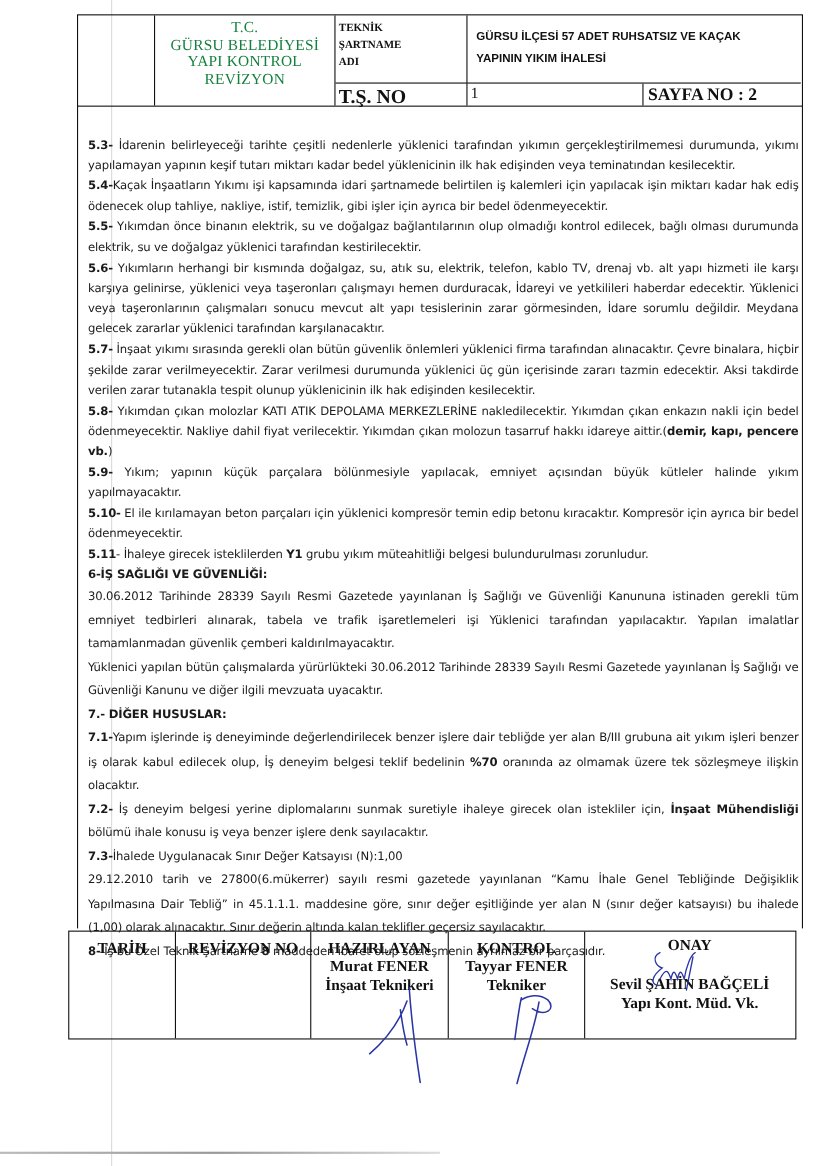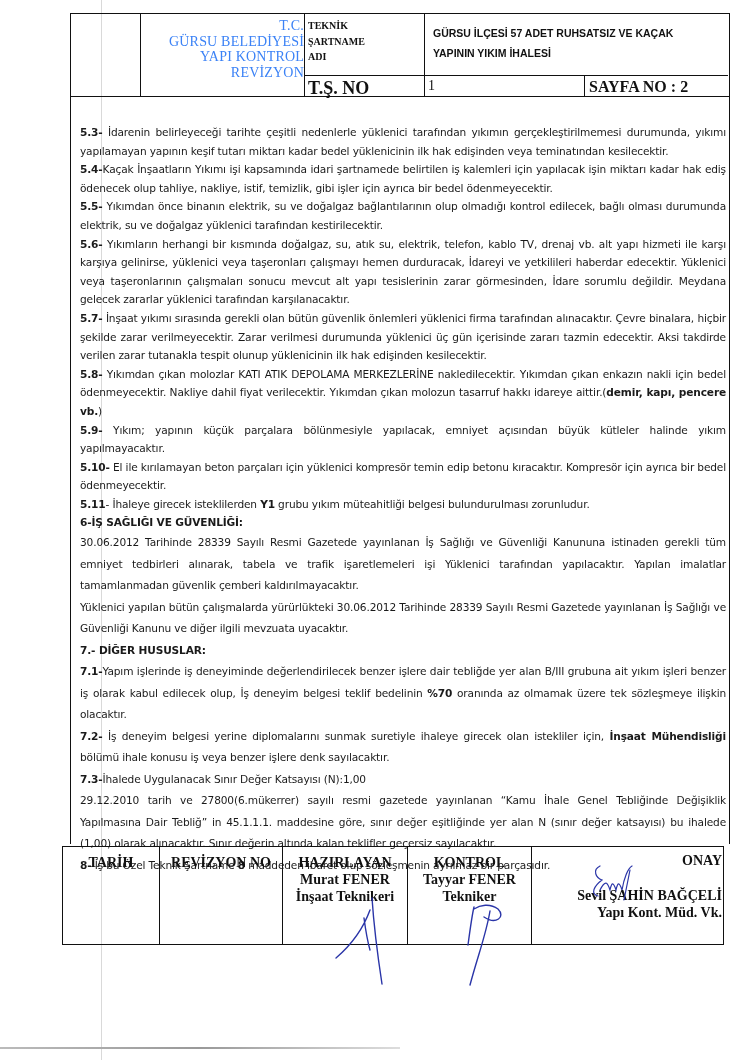--- a/index.html
+++ b/index.html
@@ -5,21 +5,21 @@
   html, body { margin: 0; padding: 0; background: #ffffff; }
   body { width: 750px; height: 1060px; position: relative; overflow: hidden; font-family: "Liberation Sans", sans-serif; color: #111; }
 
   .faint-vline { position: absolute; left: 101px; top: 0; width: 1px; height: 1060px; background: #d9d9d9; }
   .faint-hline { position: absolute; left: 0; top: 1047px; width: 400px; height: 2px; background: linear-gradient(to right, #bbb, #999 50%, #ddd); }
 
   
   .hdr { position: absolute; left: 70px; top: 13px; width: 660px; height: 84px; border: 1.5px solid #111; box-sizing: border-box; }
   .hdr .cell { position: absolute; box-sizing: border-box; }
   .hdr .logo-cell { left: 0; top: 0; width: 70px; height: 100%; border-right: 1px solid #111; }
-  .hdr .org-cell { left: 70px; top: 0; width: 164px; height: 100%; border-right: 1.5px solid #111; text-align: right; font-family: "Liberation Serif", serif; font-size: 14px; line-height: 15.5px; padding-top: 4px; color: #3b82f6; }
+  .hdr .org-cell { left: 70px; top: 0; width: 164px; height: 100%; border-right: 1.5px solid #111; text-align: center; font-family: "Liberation Serif", serif; font-size: 14px; line-height: 15.5px; padding-top: 4px; color: #15803d; }
   .hdr .org-cell div { letter-spacing: 0.2px; }
   .hdr .spec-label { left: 234px; top: 0; width: 120px; height: 62px; border-right: 1.5px solid #111; border-bottom: 1.5px solid #111; font-family: "Liberation Serif", serif; font-weight: bold; font-size: 10px; line-height: 15.5px; padding: 4px 0 0 3px; }
   .hdr .spec-title { left: 354px; top: 0; width: 303px; height: 62px; border-bottom: 1.5px solid #111; font-weight: bold; font-size: 10.5px; line-height: 20px; padding: 9px 0 0 8px; }
   .hdr .ts-label { left: 234px; top: 62px; width: 120px; height: 20px; border-right: 1.5px solid #111; font-family: "Liberation Serif", serif; font-weight: bold; font-size: 18px; padding: 2px 0 0 3px; }
   .hdr .ts-value { left: 354px; top: 62px; width: 160px; height: 20px; border-right: 1.5px solid #111; font-family: "Liberation Serif", serif; font-size: 14px; padding: 2px 0 0 3px; }
   .hdr .page-cell { left: 514px; top: 62px; width: 143px; height: 20px; font-family: "Liberation Serif", serif; font-weight: bold; font-size: 16px; padding: 2px 0 0 4px; }
 
   
   .body-box { position: absolute; left: 70px; top: 96px; width: 660px; height: 748px; border-left: 1.5px solid #111; border-right: 1.5px solid #111; box-sizing: border-box; }
   .content { position: absolute; left: 80px; top: 123px; width: 646px; font-family: "DejaVu Sans", sans-serif; font-size: 10.6px; line-height: 18.6px; color: #1a1a1a; letter-spacing: -0.15px; }
@@ -28,21 +28,21 @@
   .content .sec-title { font-weight: bold; }
   .content .spaced { line-height: 21.5px; }
 
   
   .ftr { position: absolute; left: 62px; top: 846px; width: 662px; height: 99px; border-top: 1.5px solid #111; border-left: 1.5px solid #111; border-right: 1.5px solid #111; border-bottom: 1.5px solid #111; box-sizing: border-box; font-family: "Liberation Serif", serif; font-weight: bold; font-size: 14px; padding-left: 37px; }
   .ftr .col { position: absolute; top: 0; height: 100%; box-sizing: border-box; border-right: 1.2px solid #111; text-align: center; }
   .ftr .c1 { left: 0; width: 97px; }
   .ftr .c2 { left: 97px; width: 123px; }
   .ftr .c3 { left: 220px; width: 125px; }
   .ftr .c4 { left: 345px; width: 124px; }
-  .ftr .c5 { left: 469px; width: 190px; border-right: none; text-align: right; }
+  .ftr .c5 { left: 469px; width: 190px; border-right: none; }
   .ftr .head { display: block; padding-top: 8px; }
   .ftr .name { display: block; line-height: 17px; font-size: 14px; }
   .ftr .c5 .head { padding-top: 6px; }
   .ftr .c5 .name { margin-top: 18px; }
 
   .sig { position: absolute; pointer-events: none; }
 </style>
 </head>
 <body>
 

